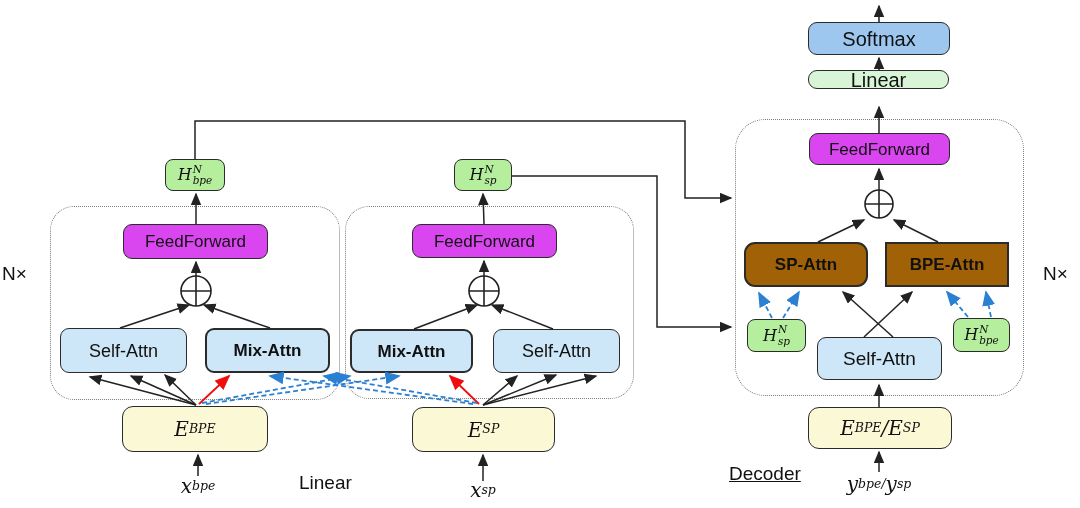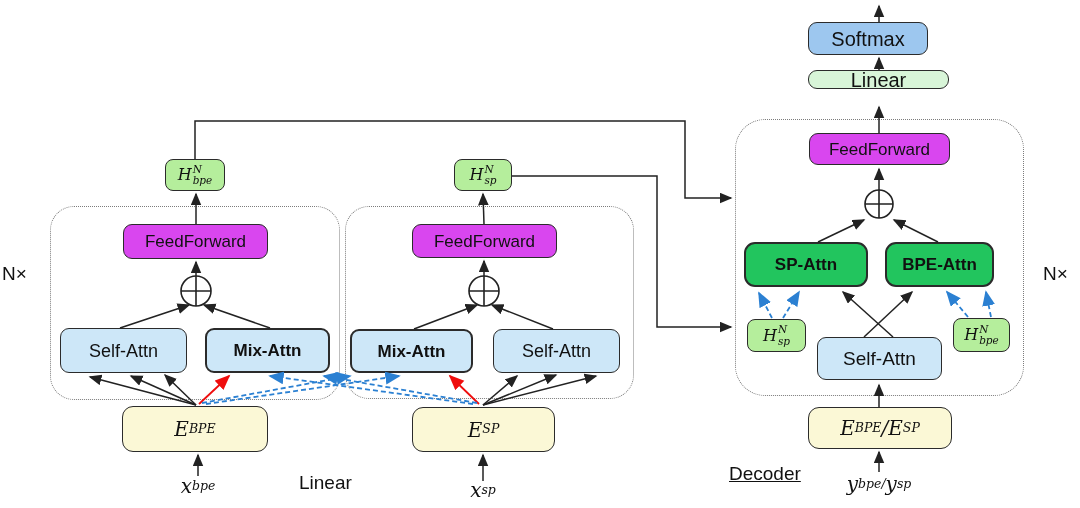--- a/index.html
+++ b/index.html
@@ -7,21 +7,21 @@
          font-family:"Liberation Sans",sans-serif;color:#111;}
   .dotted{position:absolute;border:1.4px dotted #7c7c7c;border-radius:24px;background:transparent;}
   .box{position:absolute;display:flex;align-items:center;justify-content:center;
        border:1.6px solid #2b2b2b;border-radius:9px;box-sizing:border-box;
        font-size:17px;line-height:1;}
   .yellow{background:#d946ef;}
   .lblue{background:#cde7f8;}
   .sblue{background:#9dc7ef;}
   .green{background:#b5ee9c;border-radius:8px;}
   .pgreen{background:#d8f5d8;}
-  .orange{background:#22c55e;text-align:center;}
+  .orange{background:#a16207;text-align:center;}
   .cream{background:#fbf8d6;border-radius:11px;}
   .boldbox{border-width:2.3px;font-weight:700;}
   .t18{font-size:18px;}
   .t19{font-size:19px;}
   .t20{font-size:20px;}
   .freelabel{position:absolute;font-size:19px;white-space:nowrap;}
   .math{font-family:"DejaVu Serif",serif;font-style:italic;display:inline-flex;align-items:center;}
   .mathlabel{position:absolute;font-family:"DejaVu Serif",serif;font-style:italic;
              font-size:20px;white-space:nowrap;display:flex;justify-content:center;}
   .stack{display:inline-flex;flex-direction:column;align-items:flex-start;margin-left:1px;}
@@ -99,33 +99,33 @@
         <span class="sub">SP</span>
       </span>
     </div>
     <div class="mathlabel" style="left:455px;top:478px;width:56px;">
       <span class="math">
           <span class="ebase">x</span>
       <span class="sub">sp</span>
         </span>
     </div>
 
-    <div class="box sblue t20" style="left:808px;top:22px;width:120px;height:33px;">
+    <div class="box sblue t20" style="left:808px;top:22px;width:142px;height:33px;">
       <span>Softmax</span>
     </div>
     <div class="box pgreen t20" style="left:808px;top:70px;width:141px;height:19px;">
       <span>Linear</span>
     </div>
     <div class="box yellow" style="left:809px;top:133px;width:141px;height:32px;">
       <span>FeedForward</span>
     </div>
     <div class="box orange boldbox" style="left:744px;top:242px;width:124px;height:45px;border-radius:11px;">
       <span>SP-Attn</span>
     </div>
-    <div class="box orange boldbox" style="left:885px;top:242px;width:109px;height:45px;border-radius:11px;">
+    <div class="box orange boldbox" style="left:885px;top:242px;width:124px;height:45px;border-radius:0;">
       <span>BPE-Attn</span>
     </div>
     <div class="box green" style="left:747px;top:319px;width:59px;height:33px;">
       <span class="math">
         <span class="hbase">H</span>
         <span class="stack">
             <span class="sp">N</span>
             <span class="sb">sp</span>
           </span>
       </span>

